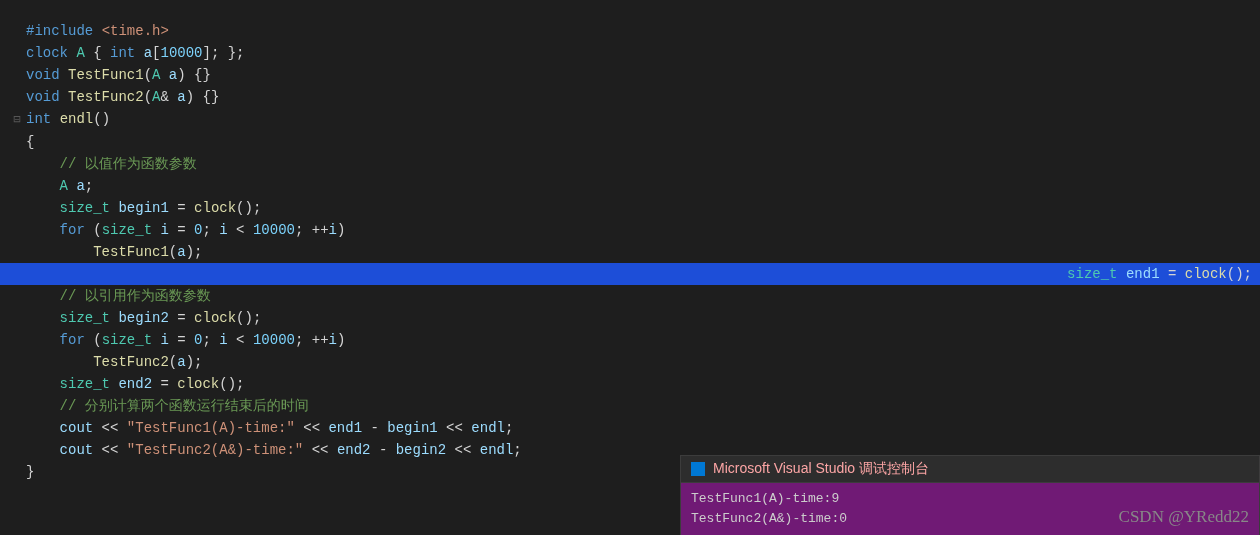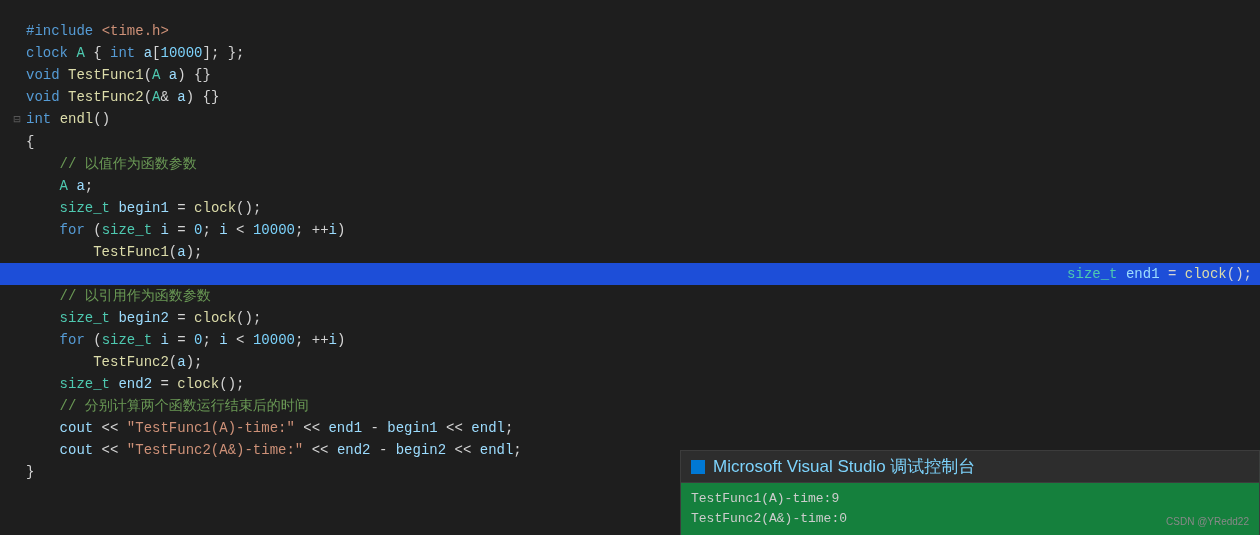--- a/index.html
+++ b/index.html
@@ -76,41 +76,41 @@
       border-bottom: 1px solid #3c3c3c;
     }
     .terminal-icon {
       width: 14px;
       height: 14px;
       background: #0078d4;
       display: inline-block;
       flex-shrink: 0;
     }
     .terminal-title {
-      color: #7dd3fc;
-      font-size: 17px;
+      color: #fca5a5;
+      font-size: 14px;
       font-family: 'Segoe UI', sans-serif;
     }
     .terminal-content {
       padding: 6px 10px;
-      background: #15803d;
+      background: #701a75;
     }
     .terminal-line {
       color: #cccccc;
       font-size: 13px;
       line-height: 20px;
       white-space: pre;
     }
     .watermark {
       position: absolute;
       bottom: 8px;
       right: 10px;
       color: #888888;
-      font-size: 10px;
-      font-family: Liberation Sans, sans-serif;
+      font-size: 17px;
+      font-family: Liberation Serif, serif;
     }
   </style>
 </head>
 <body>
 
 <div class="editor-area">
 
   <div id="code-container">
       <div class="code-line"><span class="gutter"></span><span class="code-content"><span class="kw">#include</span><span class="plain"> </span><span class="include-h">&lt;time.h&gt;</span></span></div>
       <div class="code-line"><span class="gutter"></span><span class="code-content"><span class="kw">clock</span><span class="plain"> </span><span class="struct-name">A</span><span class="plain"> { </span><span class="kw">int</span><span class="plain"> </span><span class="var">a</span><span class="plain">[</span><span class="num">10000</span><span class="plain">]; };</span></span></div>

